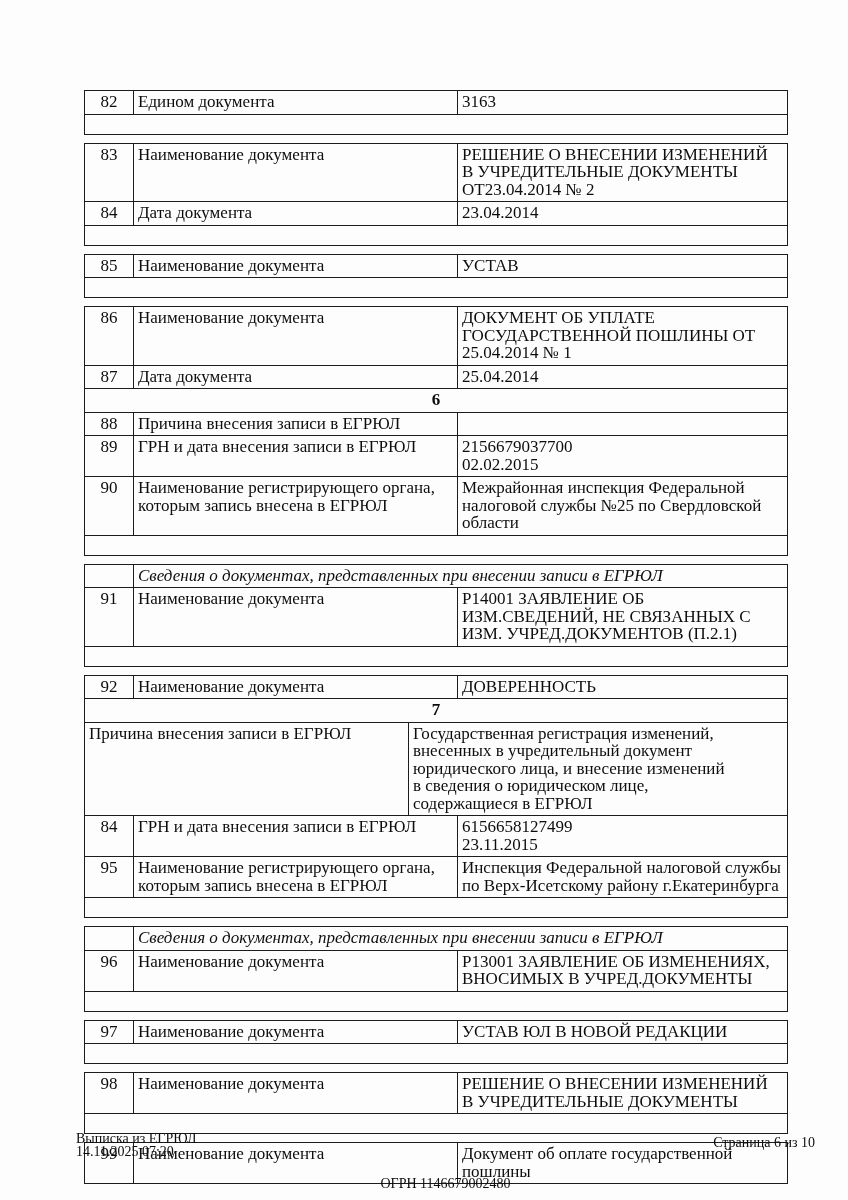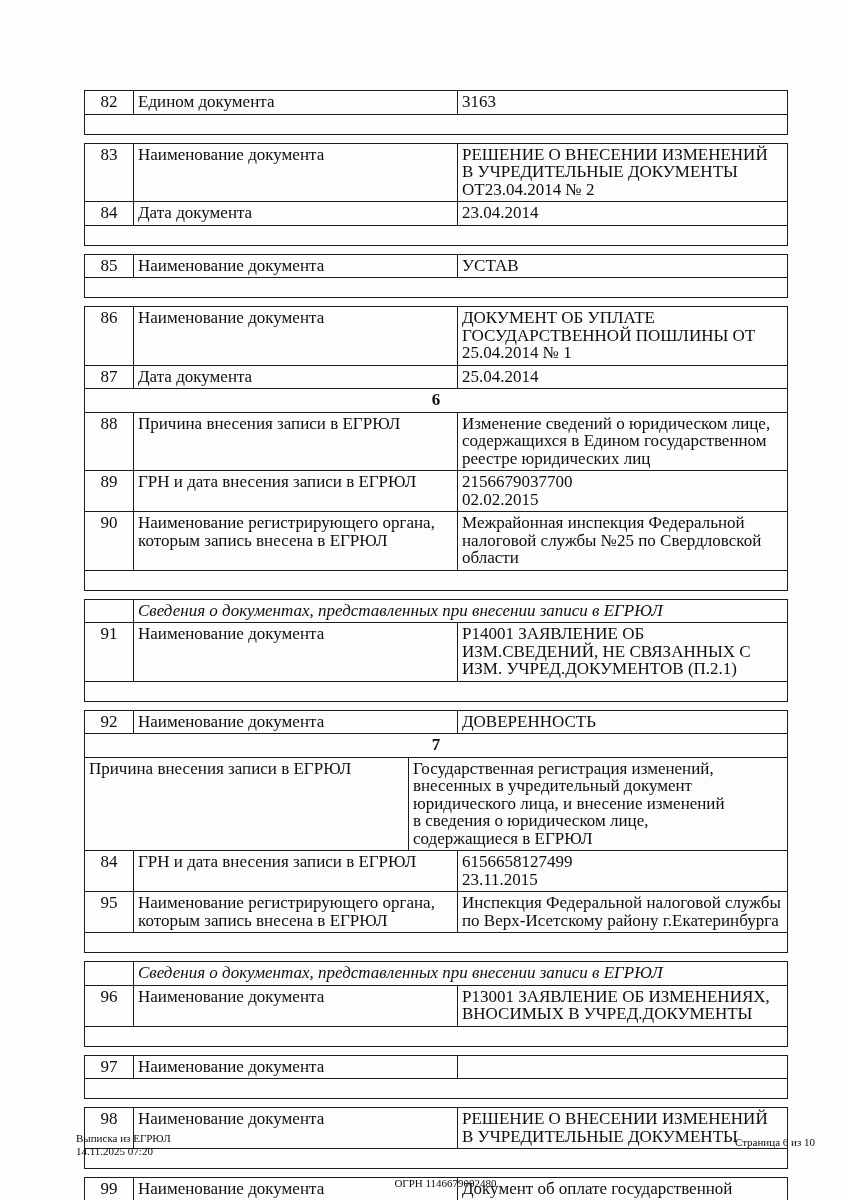--- a/index.html
+++ b/index.html
@@ -58,21 +58,21 @@
     font-size: 17px;
     line-height: 17.5px;
     padding: 2px 0 3px 0;
   }
   .gap { height: 8px; }
   .footer {
     position: absolute;
     left: 76px;
     top: 1132px;
     width: 739px;
-    font-size: 11px;
+    font-size: 14px;
     line-height: 13px;
   }
   .footer .center-text {
     position: absolute;
     left: 0; right: 0;
     top: 13px;
     text-align: center;
     margin-top: 32px;
   }
   .footer .right-text {
@@ -130,23 +130,20 @@
         </div>
         <div class="row">
           <div class="cell num">87</div>
           <div class="cell label">Дата документа</div>
           <div class="cell value">25.04.2014</div>
         </div>
         <div class="row section">6</div>
         <div class="row">
           <div class="cell num">88</div>
           <div class="cell label">Причина внесения записи в ЕГРЮЛ</div>
-          <div class="cell value">Изменение сведений о юридическом лице,
-содержащихся в Едином государственном
-реестре юридических лиц</div>
         </div>
         <div class="row">
           <div class="cell num">89</div>
           <div class="cell label">ГРН и дата внесения записи в ЕГРЮЛ</div>
           <div class="cell value">2156679037700
 02.02.2015</div>
         </div>
         <div class="row">
           <div class="cell num">90</div>
           <div class="cell label">Наименование регистрирующего органа,
@@ -215,20 +212,21 @@
           <div class="cell value">Р13001 ЗАЯВЛЕНИЕ ОБ ИЗМЕНЕНИЯХ,
 ВНОСИМЫХ В УЧРЕД.ДОКУМЕНТЫ</div>
         </div>
         <div class="row spacer"></div>
       </div>
       <div class="gap"></div>
       <div class="segment">
         <div class="row">
           <div class="cell num">97</div>
           <div class="cell label">Наименование документа</div>
+          <div class="cell value">УСТАВ ЮЛ В НОВОЙ РЕДАКЦИИ</div>
         </div>
         <div class="row spacer"></div>
       </div>
       <div class="gap"></div>
       <div class="segment">
         <div class="row">
           <div class="cell num">98</div>
           <div class="cell label">Наименование документа</div>
           <div class="cell value">РЕШЕНИЕ О ВНЕСЕНИИ ИЗМЕНЕНИЙ
 В УЧРЕДИТЕЛЬНЫЕ ДОКУМЕНТЫ</div>

